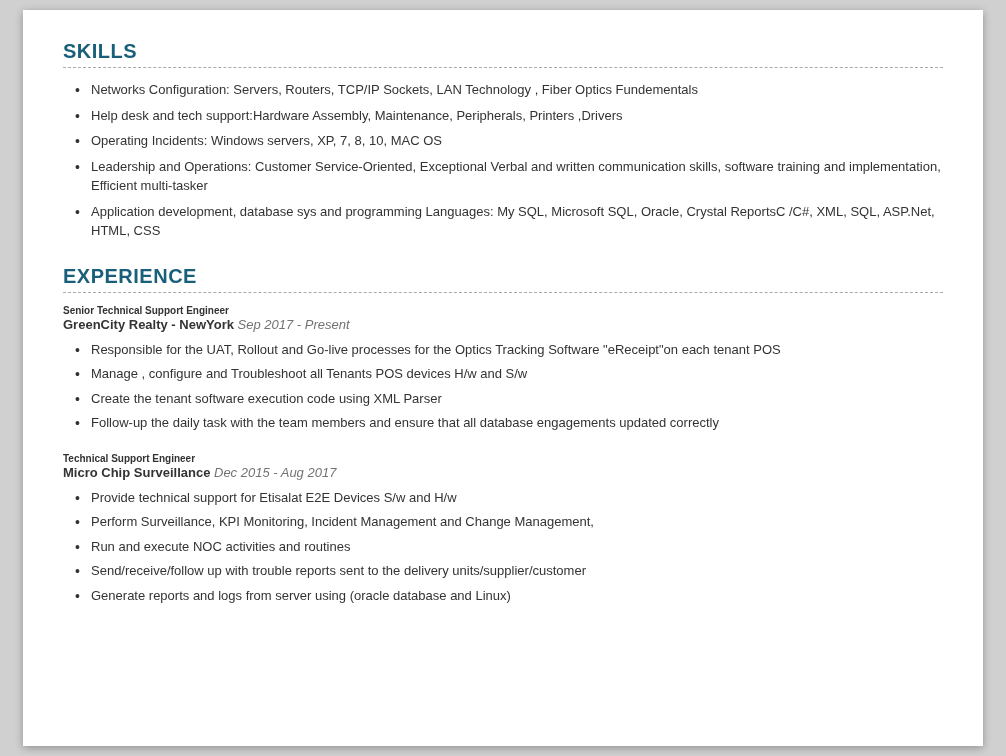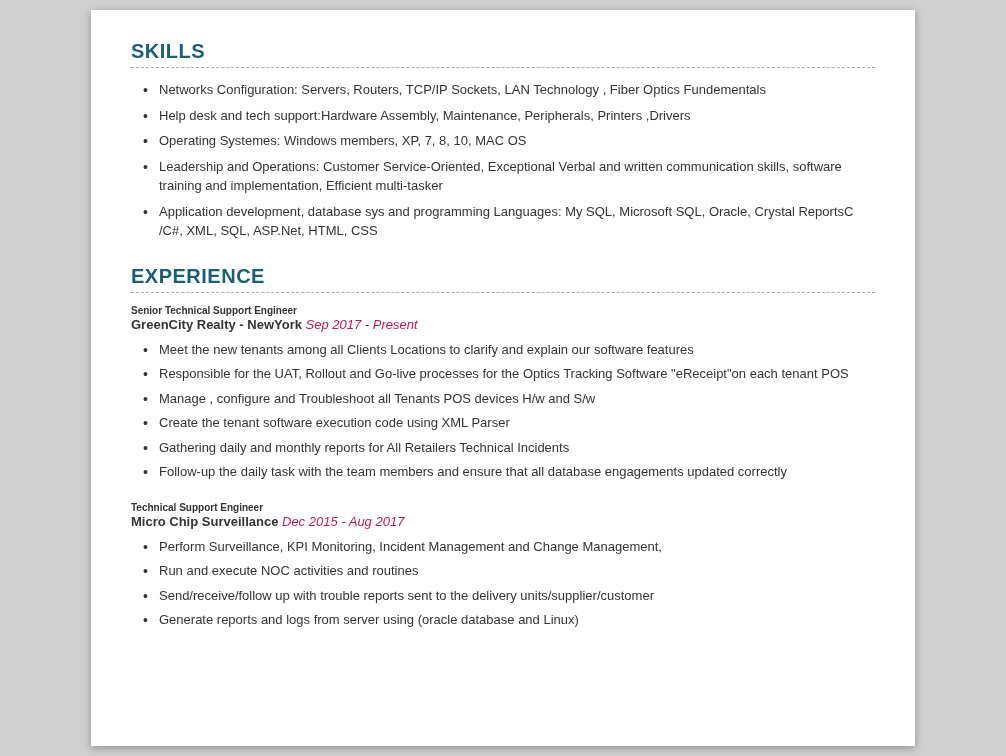--- a/index.html
+++ b/index.html
@@ -15,21 +15,21 @@
       background: #d0d0d0;
       display: flex;
       justify-content: center;
       align-items: flex-start;
       min-height: 756px;
       padding: 10px;
     }
 
     .page {
       background: #fff;
-      width: 824px;
+      width: 960px;
       min-height: 736px;
       padding: 30px 40px;
       box-shadow: 0 2px 8px rgba(0,0,0,0.3);
     }
 
     .section-title {
       font-size: 20px;
       font-weight: bold;
       color: #1a5f7a;
       text-transform: uppercase;
@@ -78,21 +78,21 @@
       margin-bottom: 8px;
       font-size: 13px;
     }
 
     .company-name {
       font-weight: bold;
     }
 
     .job-dates {
       font-style: italic;
-      color: #be185d;
+      color: #737373;
     }
 
     .job-block {
       margin-bottom: 20px;
     }
 
     ul.bullet-list {
       list-style: none;
       padding-left: 10px;
       margin-bottom: 4px;
@@ -118,46 +118,45 @@
 
 <div class="page">
 
   <div class="section">
     <div class="section-title">SKILLS</div>
     <hr class="section-divider">
     <ul class="skill-list">
 
     <li>Networks Configuration: Servers, Routers, TCP/IP Sockets, LAN Technology , Fiber Optics Fundementals</li>
         <li>Help desk and tech support:Hardware Assembly, Maintenance, Peripherals, Printers ,Drivers</li>
-        <li>Operating Systemes: Windows members, XP, 7, 8, 10, MAC OS</li>
+        <li>Operating Incidents: Windows servers, XP, 7, 8, 10, MAC OS</li>
         <li>Leadership and Operations: Customer Service-Oriented, Exceptional Verbal and written communication skills, software training and implementation, Efficient multi-tasker</li>
         <li>Application development, database sys and programming Languages: My SQL, Microsoft SQL, Oracle, Crystal ReportsC /C#, XML, SQL, ASP.Net, HTML, CSS</li>
       </ul>
   </div>
 
   <div class="section">
     <div class="section-title">EXPERIENCE</div>
     <hr class="section-divider">
     <div id="jobs-container">
         <div class="job-block">
           <div class="job-title">Senior Technical Support Engineer</div>
           <div class="job-meta"><span class="company-name">GreenCity Realty - NewYork</span><span class="job-dates">  Sep 2017 - Present</span></div>
           <ul class="bullet-list">
-            <li>Meet the new tenants among all Clients Locations to clarify and explain our software features</li>
             <li>Responsible for the UAT, Rollout and Go-live processes for the Optics Tracking Software "eReceipt"on each tenant POS</li>
             <li>Manage , configure and Troubleshoot all Tenants POS devices H/w and S/w</li>
             <li>Create the tenant software execution code using XML Parser</li>
-            <li>Gathering daily and monthly reports for All Retailers Technical Incidents</li>
             <li>Follow-up the daily task with the team members and ensure that all database engagements updated correctly</li>
           </ul>
         </div>
         <div class="job-block">
           <div class="job-title">Technical Support Engineer</div>
           <div class="job-meta"><span class="company-name">Micro Chip Surveillance</span><span class="job-dates">  Dec 2015 - Aug 2017</span></div>
           <ul class="bullet-list">
+            <li>Provide technical support for Etisalat E2E Devices S/w and H/w</li>
             <li>Perform Surveillance, KPI Monitoring, Incident Management and Change Management,</li>
             <li>Run and execute NOC activities and routines</li>
             <li>Send/receive/follow up with trouble reports sent to the delivery units/supplier/customer</li>
             <li>Generate reports and logs from server using (oracle database and Linux)</li>
           </ul>
         </div>
       </div>
   </div>
 
 </div>

